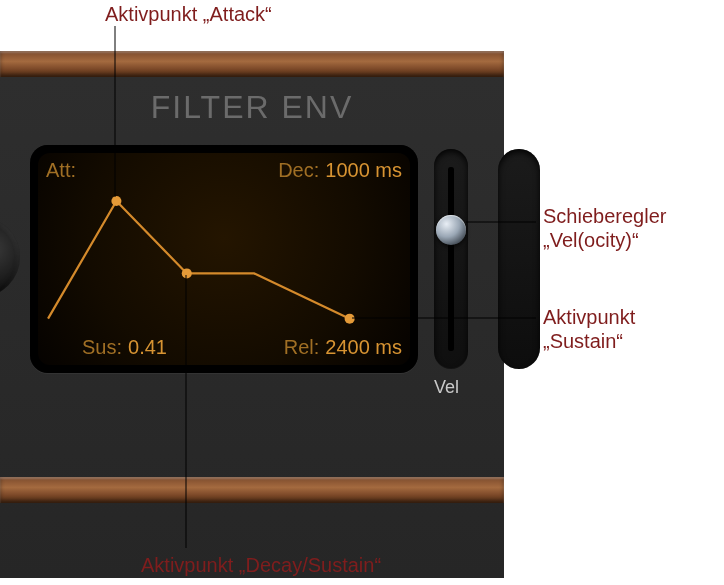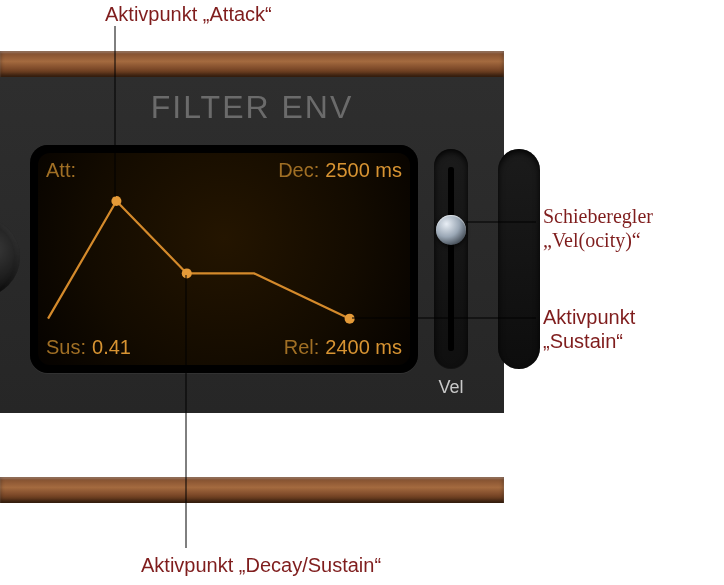--- a/index.html
+++ b/index.html
@@ -37,21 +37,21 @@
        #6d3f24 0%, #8b5633 15%, #a46a3f 40%, #7b4828 70%, #5b3318 100%);
     box-shadow: inset 0 2px 2px rgba(255,255,255,0.25),
                 inset 0 -3px 4px rgba(0,0,0,0.5);
   }
 
   .panel {
     position: absolute;
     left: 0;
     top: 77px;
     width: 504px;
-    height: 336px;
+    height: 501px;
     background: #2a2a2a;
     background: linear-gradient(to bottom, #2e2e2e 0%, #262626 100%);
   }
 
   .panel-title {
     position: absolute;
     top: 12px;
     left: 0;
     width: 100%;
     text-align: center;
@@ -85,21 +85,21 @@
 
   .readout-row {
     position: absolute;
     left: 0; right: 0;
     display: flex;
     font-family: "Arial", sans-serif;
     font-size: 20px;
     color: #c98a2e;
   }
   .readout-row.top { top: 6px; padding: 0 8px; }
-  .readout-row.bottom { bottom: 6px; padding: 0 8px; }
+  .readout-row.bottom { bottom: 6px; padding: 0 8px; margin-left: 36px; }
 
   .readout-pair { display: flex; align-items: baseline; gap: 6px; }
   .readout-label { color: #a06f24; }
   .readout-value { color: #d89432; }
 
   .spacer { flex: 1; min-width: 8px; }
 
   .env-graph {
     position: absolute;
     left: 0; right: 0; top: 40px; bottom: 40px;
@@ -142,21 +142,21 @@
     border-radius: 50%;
     background: radial-gradient(circle at 35% 30%, #e8eef5 0%, #9aa7b5 45%, #4d5660 75%, #2c323a 100%);
     box-shadow: 0 2px 4px rgba(0,0,0,0.7),
                 inset 0 1px 1px rgba(255,255,255,0.6);
   }
   .slider-label {
     position: absolute;
     left: 434px;
     top: 300px;
     width: 34px;
-    text-align: center;
+    text-align: left;
     font-size: 18px;
     color: #c9c9c9;
   }
 
   .cut-knob {
     position: absolute;
     left: -20px;
     top: 140px;
     width: 40px;
     height: 80px;
@@ -200,21 +200,21 @@
   <div class="display-well">
     <div class="display-inner">
 
       <div class="readout-row top">
         <div class="readout-pair">
           <span class="readout-label">Att:</span>
         </div>
         <div class="spacer"></div>
         <div class="readout-pair">
           <span class="readout-label">Dec:</span>
-          <span class="readout-value">2500 ms</span>
+          <span class="readout-value">1000 ms</span>
         </div>
       </div>
 
       <svg class="env-graph" viewBox="0 0 370 130" preserveAspectRatio="none">
 
         <path class="env-path" d="M 10 125 L 78 8 L 148 80 L 215 80 L 310 125"></path>
         <circle class="env-dot" cx="78" cy="8" r="5"></circle>
         <circle class="env-dot" cx="148" cy="80" r="5"></circle>
         <circle class="env-dot" cx="310" cy="125" r="5"></circle>
       </svg>
@@ -239,21 +239,21 @@
     <div class="slider-thumb"></div>
   </div>
   <div class="slider-label">Vel</div>
 
   <div class="cut-right"></div>
 
 </div>
 
 <div class="wood-rail" style="top:477px;"></div>
 
-<div class="callout" style="left:543px; top:204px;font-family:Liberation Serif, serif;">Schieberegler
+<div class="callout" style="left:543px; top:204px;">Schieberegler
 „Vel(ocity)“</div>
 
 <div class="callout" style="left:543px; top:305px;">Aktivpunkt
 „Sustain“</div>
 
 <div class="callout" style="left:128px; top:553px;margin-left:13px;">Aktivpunkt „Decay/Sustain“</div>
 
 <svg class="overlay">
 
   <line class="callout-line" x1="115" y1="26" x2="115" y2="197"></line>

